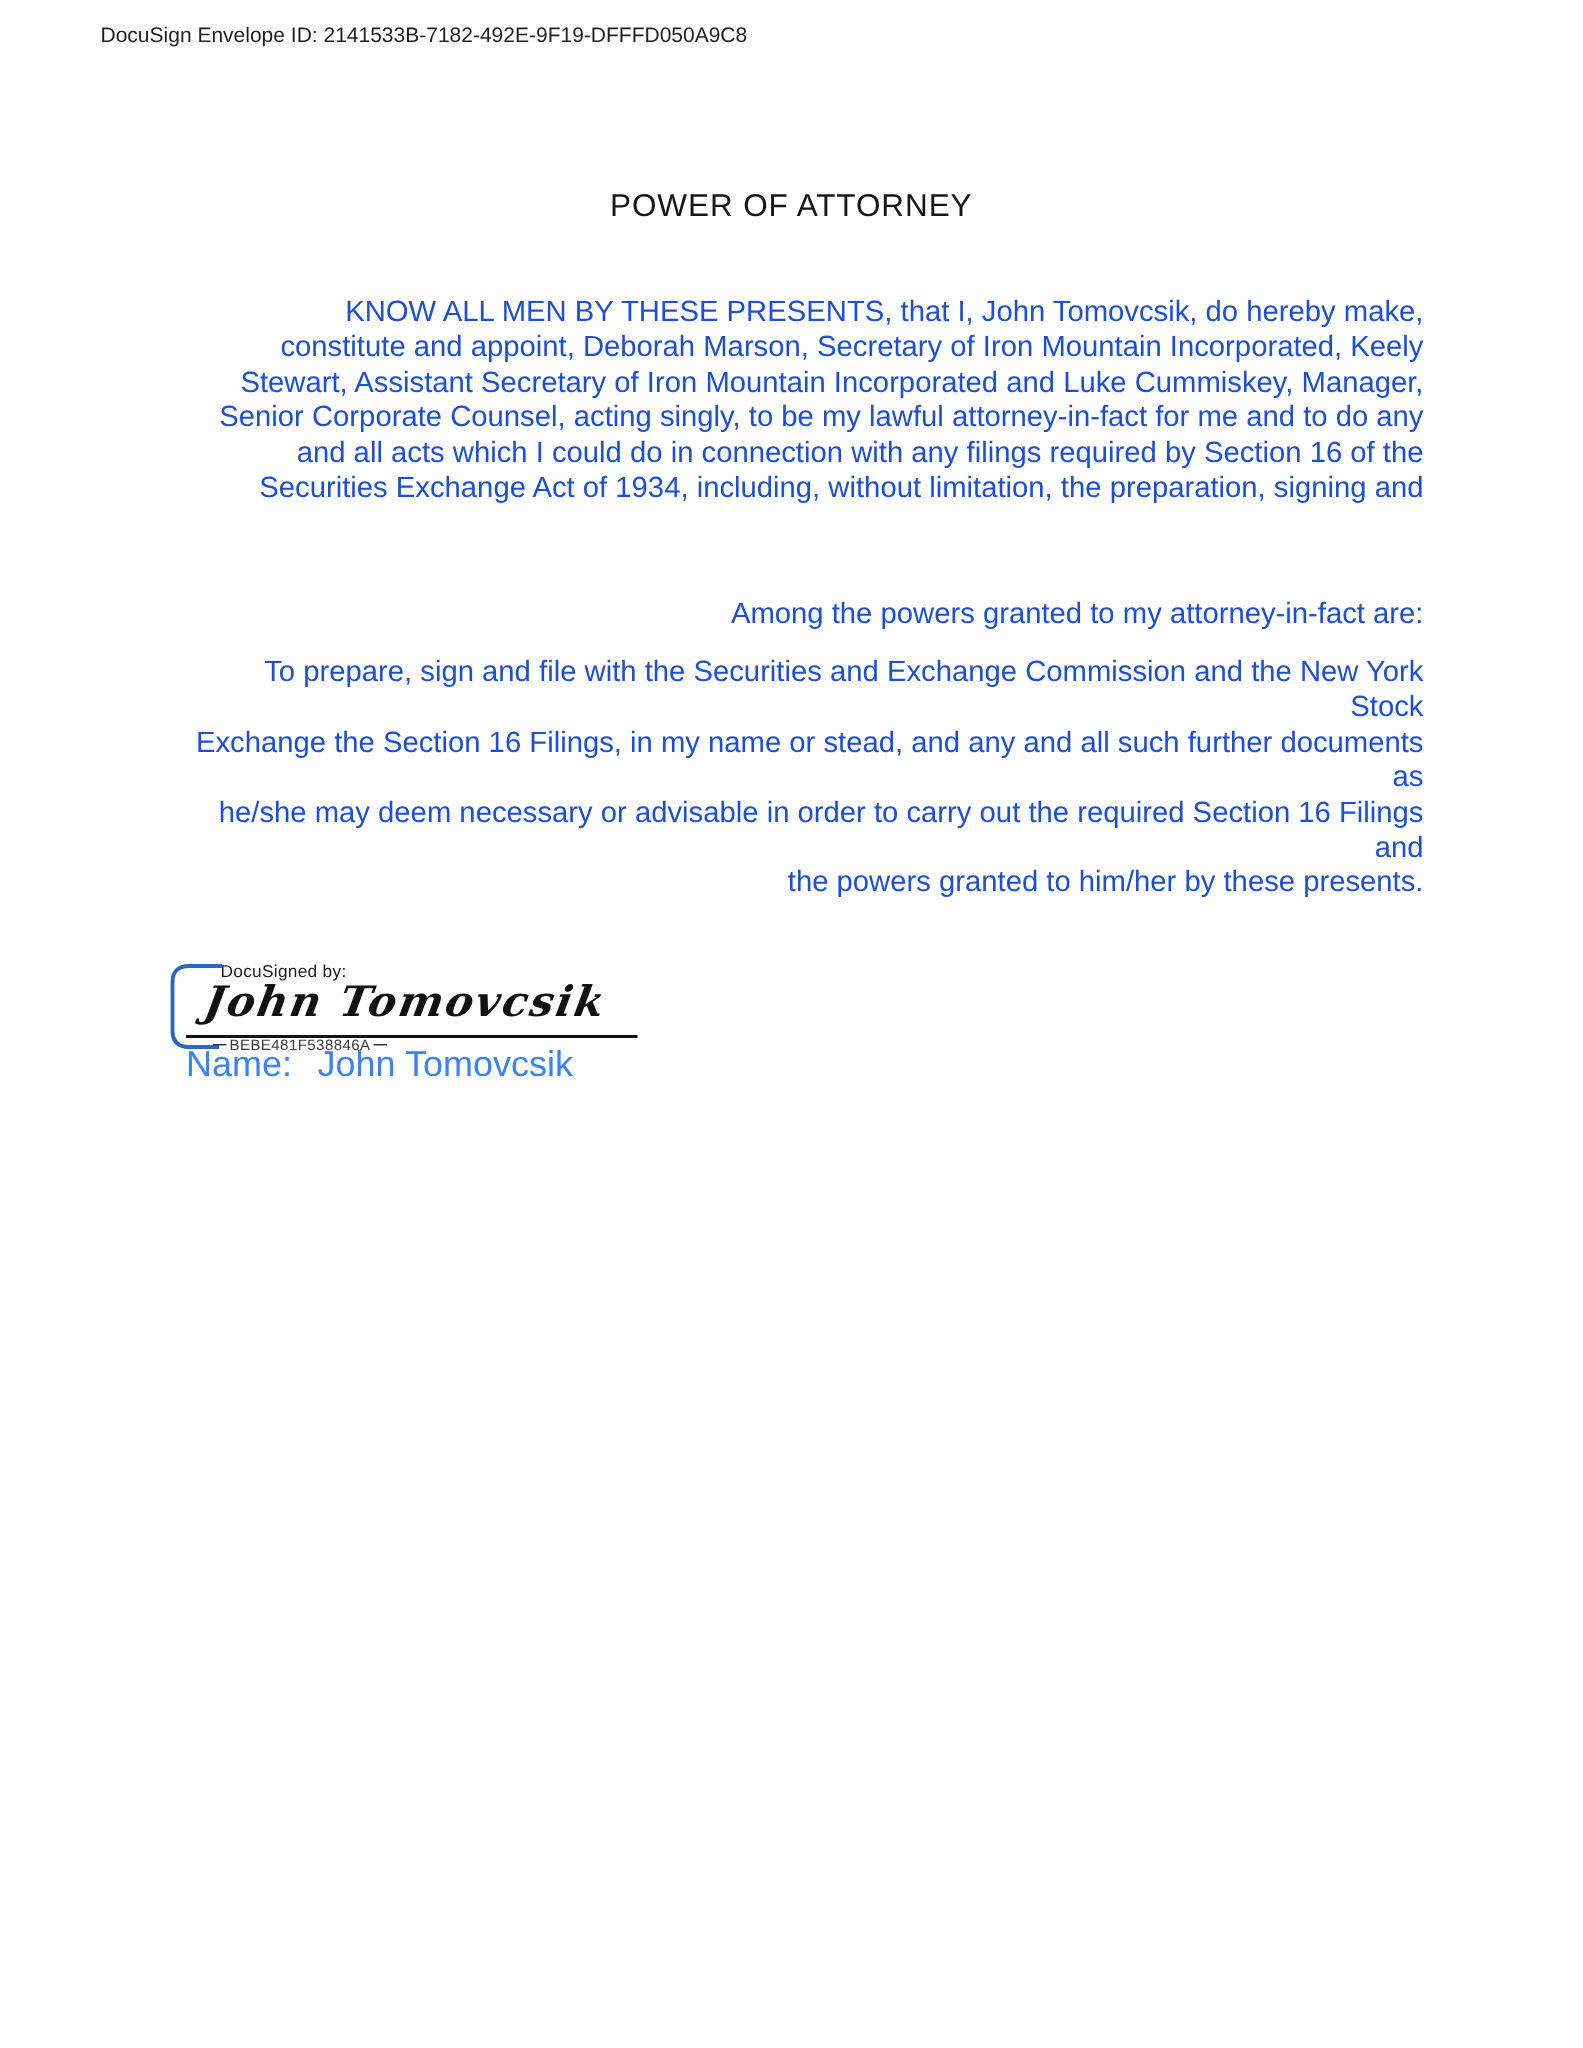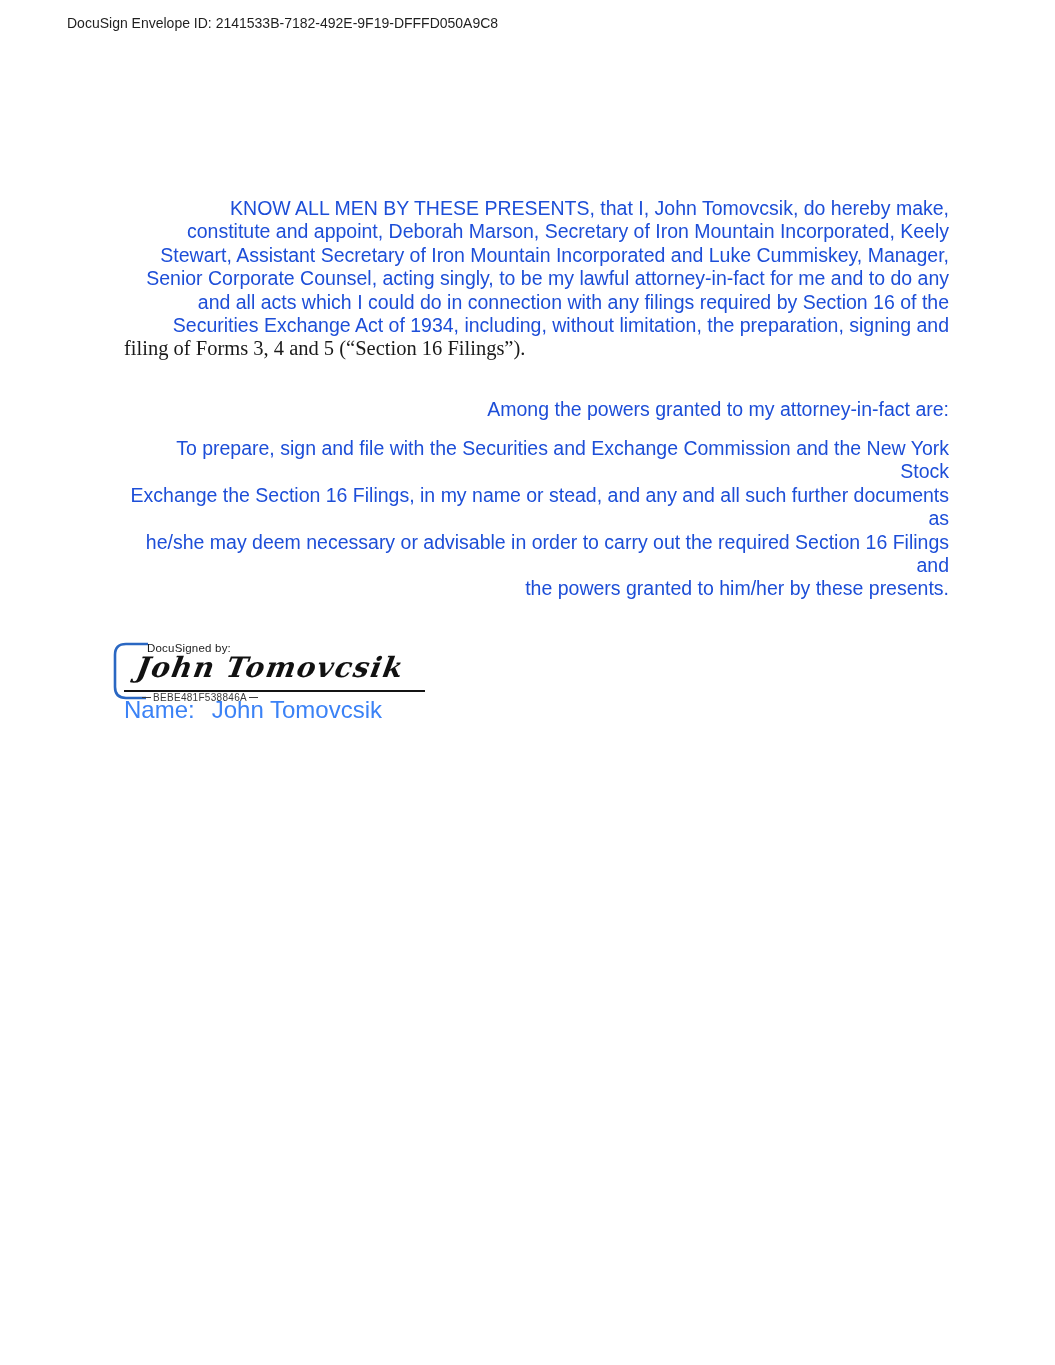--- a/index.html
+++ b/index.html
@@ -117,29 +117,29 @@
   }
   .name-label { margin-right: 17px; }
 </style>
 </head>
 <body>
 
 <div class="page">
 
   <div class="envelope-header">DocuSign Envelope ID: 2141533B-7182-492E-9F19-DFFFD050A9C8</div>
 
+  <div class="doc-title">POWER OF ATTORNEY</div>
 
   <div class="para p1">KNOW ALL MEN BY THESE PRESENTS, that I, John Tomovcsik, do hereby make,
 constitute and appoint, Deborah Marson, Secretary of Iron Mountain Incorporated, Keely
 Stewart, Assistant Secretary of Iron Mountain Incorporated and Luke Cummiskey, Manager,
 Senior Corporate Counsel, acting singly, to be my lawful attorney-in-fact for me and to do any
 and all acts which I could do in connection with any filings required by Section 16 of the
 Securities Exchange Act of 1934, including, without limitation, the preparation, signing and</div>
 
-  <div class="p1-serif">filing of Forms 3, 4 and 5 (“Section 16 Filings”).</div>
 
   <div class="para p2">Among the powers granted to my attorney-in-fact are:</div>
 
   <div class="para p3">To prepare, sign and file with the Securities and Exchange Commission and the New York Stock
 Exchange the Section 16 Filings, in my name or stead, and any and all such further documents as
 he/she may deem necessary or advisable in order to carry out the required Section 16 Filings and
 the powers granted to him/her by these presents.</div>
 
 
 

